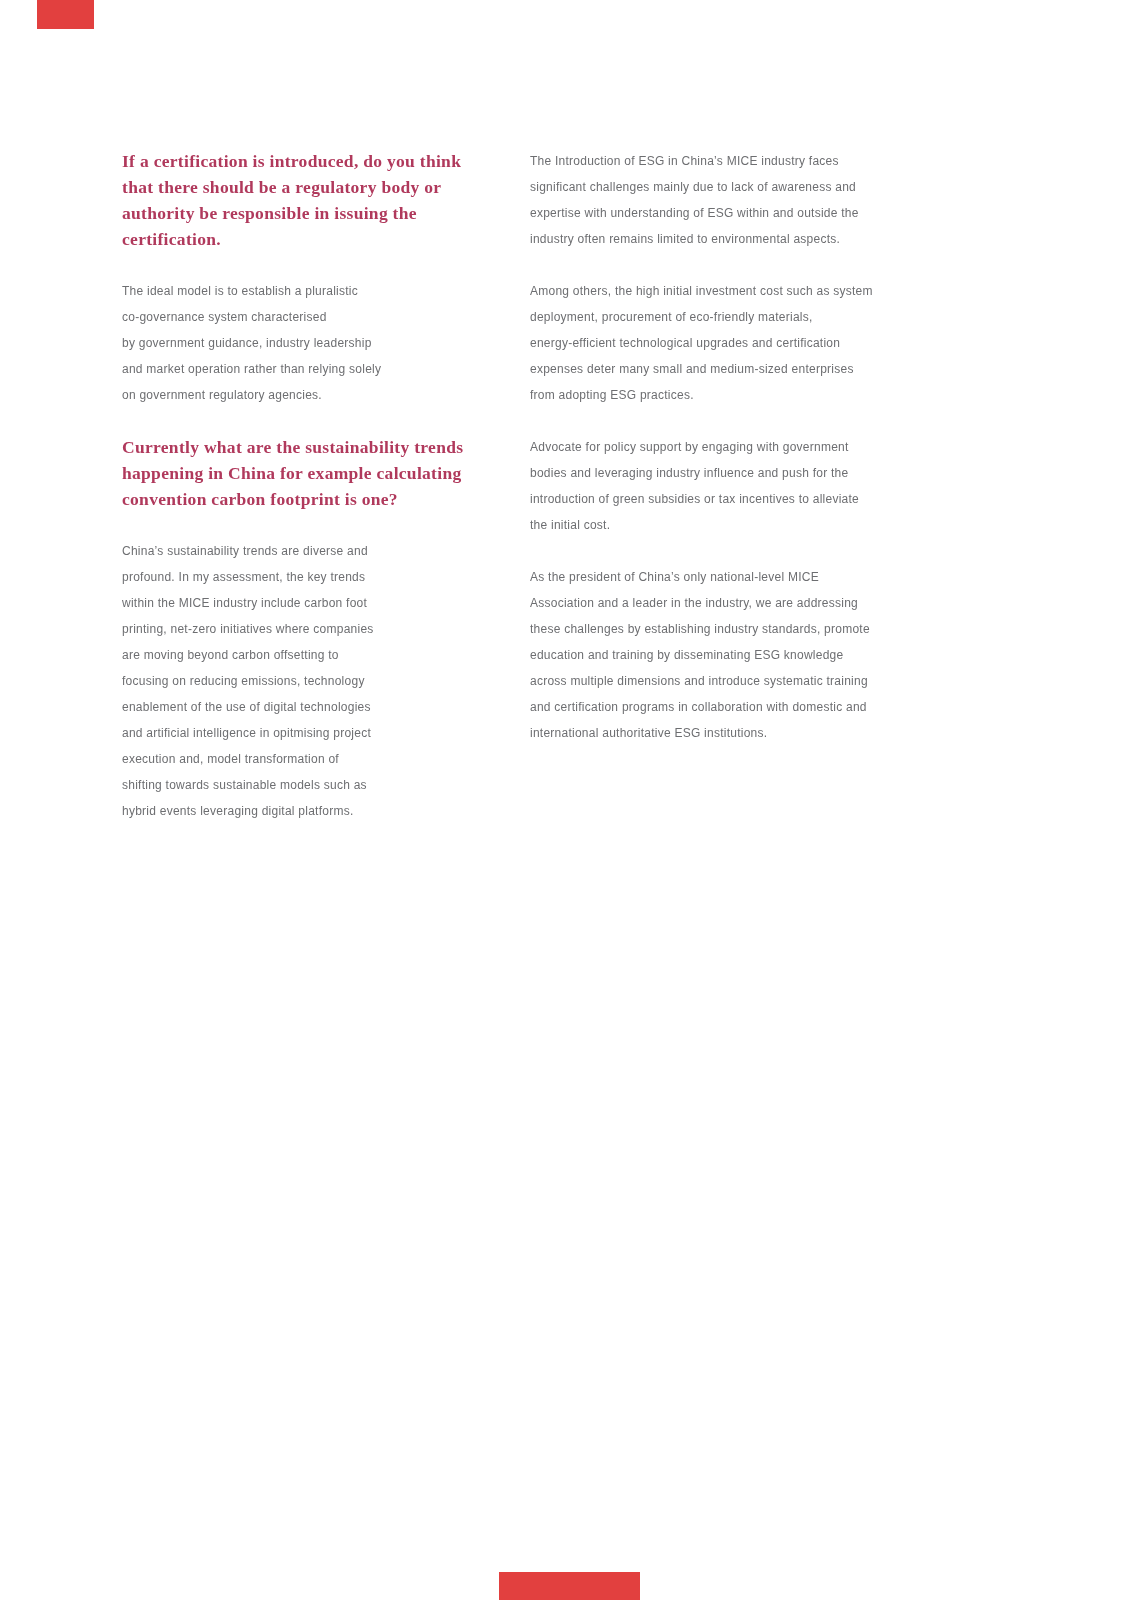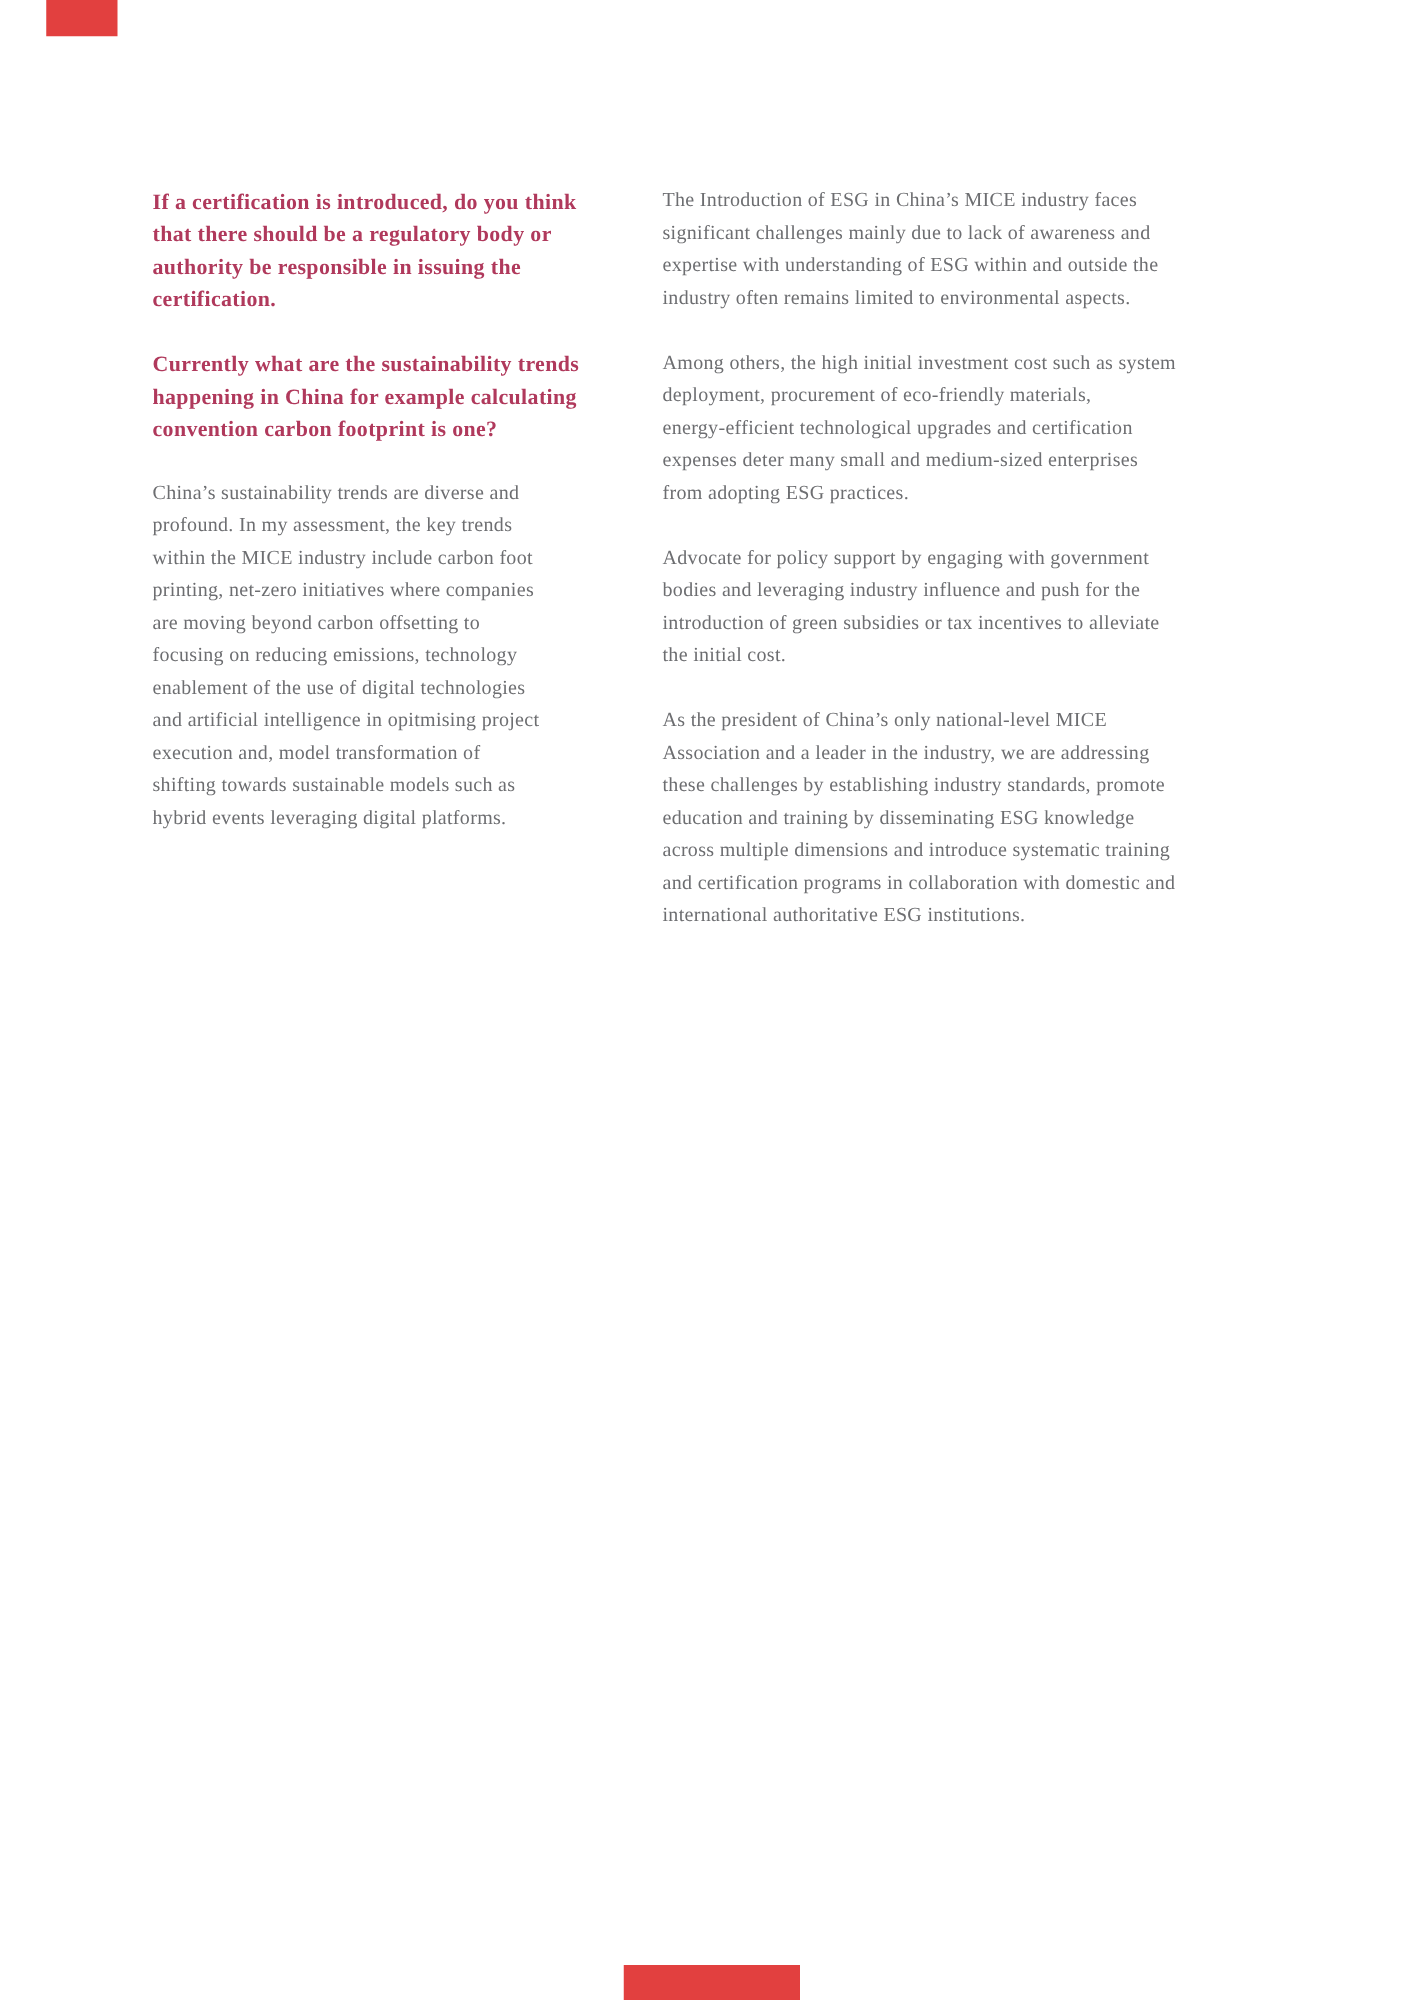--- a/index.html
+++ b/index.html
@@ -41,22 +41,22 @@
     font-family: "Liberation Serif", serif;
     font-weight: bold;
     font-size: 17.5px;
     line-height: 26px;
     letter-spacing: 0.3px;
     color: var(--question_color, #b0395c);
     white-space: pre-line;
     margin: 0 0 26px 0;
   }
   .a {
-    font-family: Liberation Serif, serif;
-    font-size: 16px;
+    font-family: Liberation Sans, sans-serif;
+    font-size: 12px;
     line-height: 26px;
     letter-spacing: 0.25px;
     color: var(--body_color, #6d6e71);
     white-space: pre-line;
     margin: 0 0 26px 0;
   }
   .gap-before {
     margin-top: 20px;
   }
 </style>
@@ -65,20 +65,25 @@
 
 <div class="page">
 
   <div class="accent-bar top"></div>
 
   <div class="col left">
     <div class="q">If a certification is introduced, do you think
 that there should be a regulatory body or
 authority be responsible in issuing the
 certification.</div>
+    <div class="a">The ideal model is to establish a pluralistic
+co-governance system characterised
+by government guidance, industry leadership
+and market operation rather than relying solely
+on government regulatory agencies.</div>
     <div class="q gap-before">Currently what are the sustainability trends
 happening in China for example calculating
 convention carbon footprint is one?</div>
     <div class="a">China’s sustainability trends are diverse and
 profound. In my assessment, the key trends
 within the MICE industry include carbon foot
 printing, net-zero initiatives where companies
 are moving beyond carbon offsetting to
 focusing on reducing emissions, technology
 enablement of the use of digital technologies

